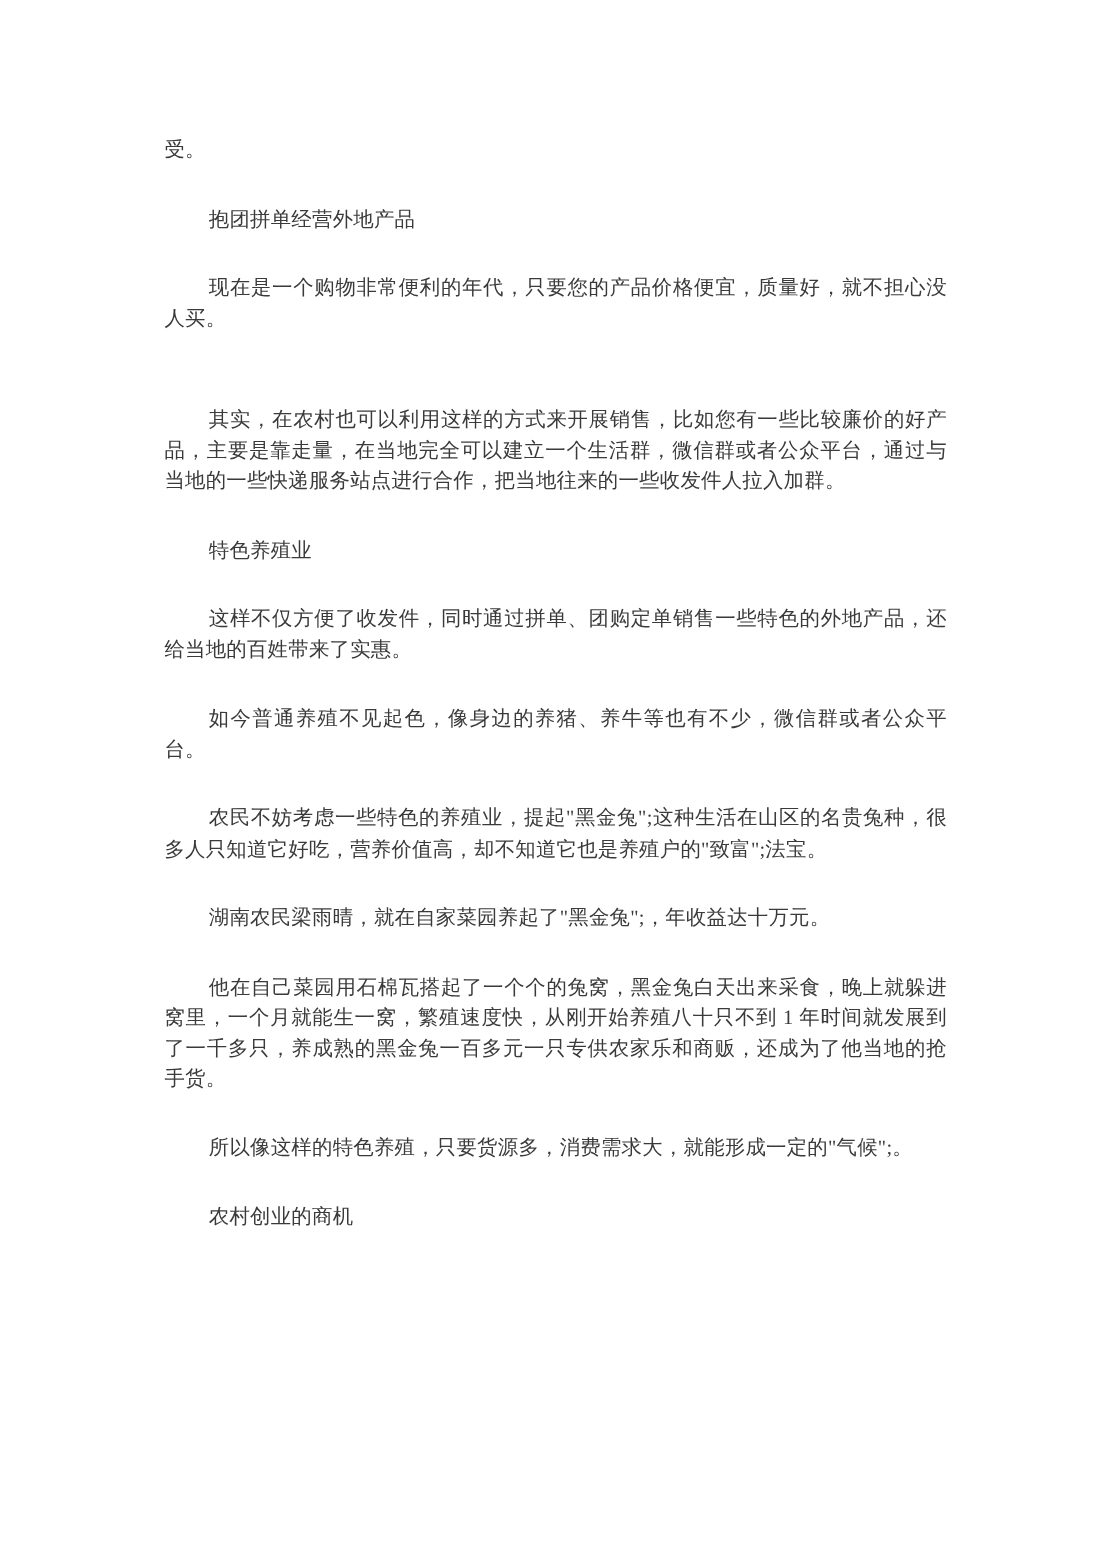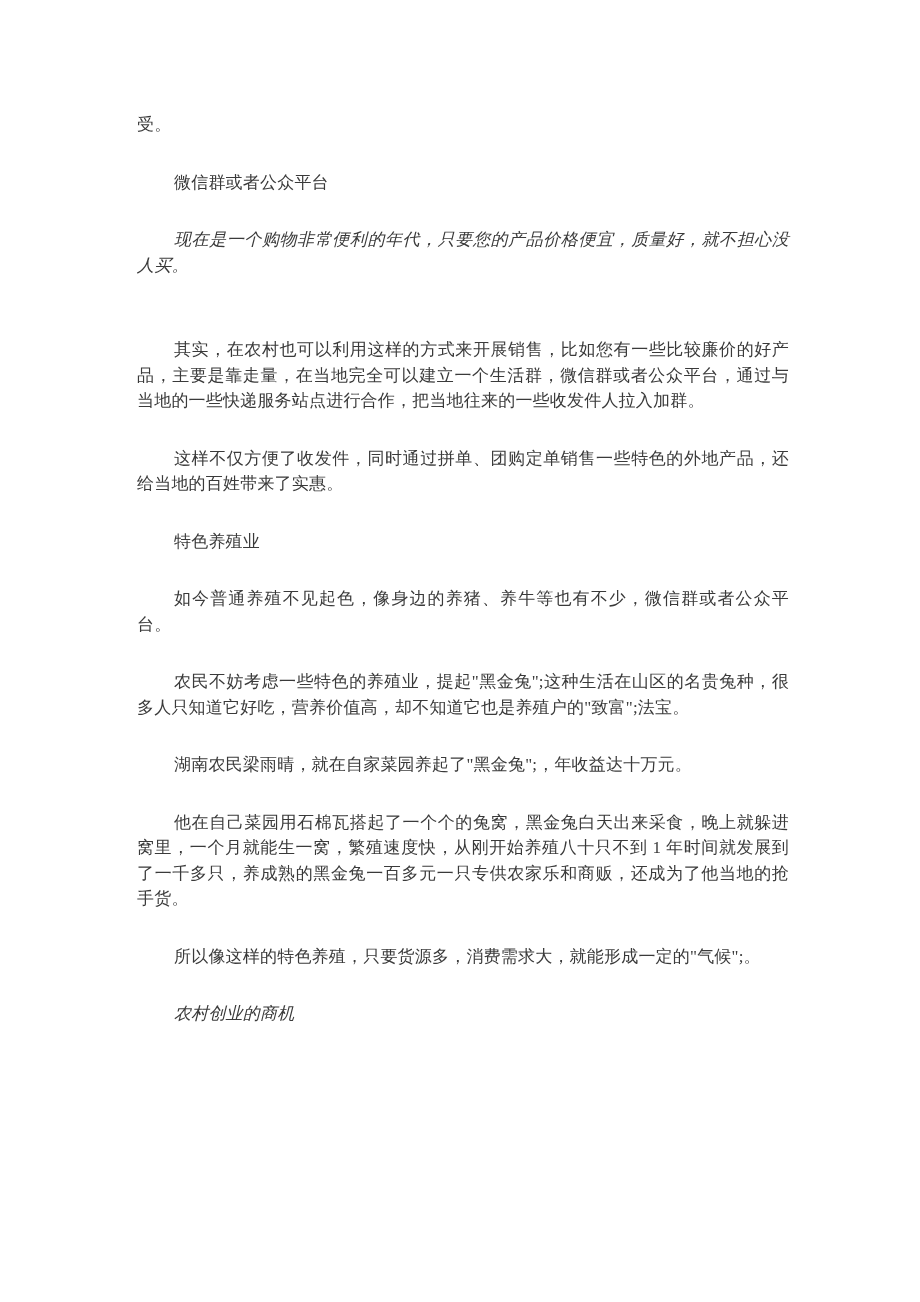--- a/index.html
+++ b/index.html
@@ -24,35 +24,35 @@
     line-height: 25.5px;
     color: #3a3a3a;
     text-align: justify;
     letter-spacing: 0.2px;
   }
   .para {
     margin: 0 0 32px 0;
     text-indent: 37px;
   }
   .para.continuation { text-indent: 0; }
-  .para.wide-gap { margin-bottom: 59px; font-style: italic; }
-  .para.tight { margin-bottom: 12px; font-style: italic; }
+  .para.wide-gap { margin-bottom: 59px; }
+  .para.tight { margin-bottom: 12px; }
   .para.last { margin-bottom: 0; }
 </style>
 </head>
 <body>
 
 <div class="page">
   <div class="doc-body">
       <p class="para continuation">受。</p>
-      <p class="para">微信群或者公众平台</p>
+      <p class="para">抱团拼单经营外地产品</p>
       <p class="para wide-gap">现在是一个购物非常便利的年代，只要您的产品价格便宜，质量好，就不担心没人买。</p>
       <p class="para">其实，在农村也可以利用这样的方式来开展销售，比如您有一些比较廉价的好产品，主要是靠走量，在当地完全可以建立一个生活群，微信群或者公众平台，通过与当地的一些快递服务站点进行合作，把当地往来的一些收发件人拉入加群。</p>
+      <p class="para">特色养殖业</p>
       <p class="para">这样不仅方便了收发件，同时通过拼单、团购定单销售一些特色的外地产品，还给当地的百姓带来了实惠。</p>
-      <p class="para">特色养殖业</p>
       <p class="para">如今普通养殖不见起色，像身边的养猪、养牛等也有不少，微信群或者公众平台。</p>
       <p class="para">农民不妨考虑一些特色的养殖业，提起"黑金兔";这种生活在山区的名贵兔种，很多人只知道它好吃，营养价值高，却不知道它也是养殖户的"致富";法宝。</p>
       <p class="para">湖南农民梁雨晴，就在自家菜园养起了"黑金兔";，年收益达十万元。</p>
       <p class="para">他在自己菜园用石棉瓦搭起了一个个的兔窝，黑金兔白天出来采食，晚上就躲进窝里，一个月就能生一窝，繁殖速度快，从刚开始养殖八十只不到 1 年时间就发展到了一千多只，养成熟的黑金兔一百多元一只专供农家乐和商贩，还成为了他当地的抢手货。</p>
       <p class="para">所以像这样的特色养殖，只要货源多，消费需求大，就能形成一定的"气候";。</p>
       <p class="para tight">农村创业的商机</p>
     </div>
 </div>
 
 </body></html>

